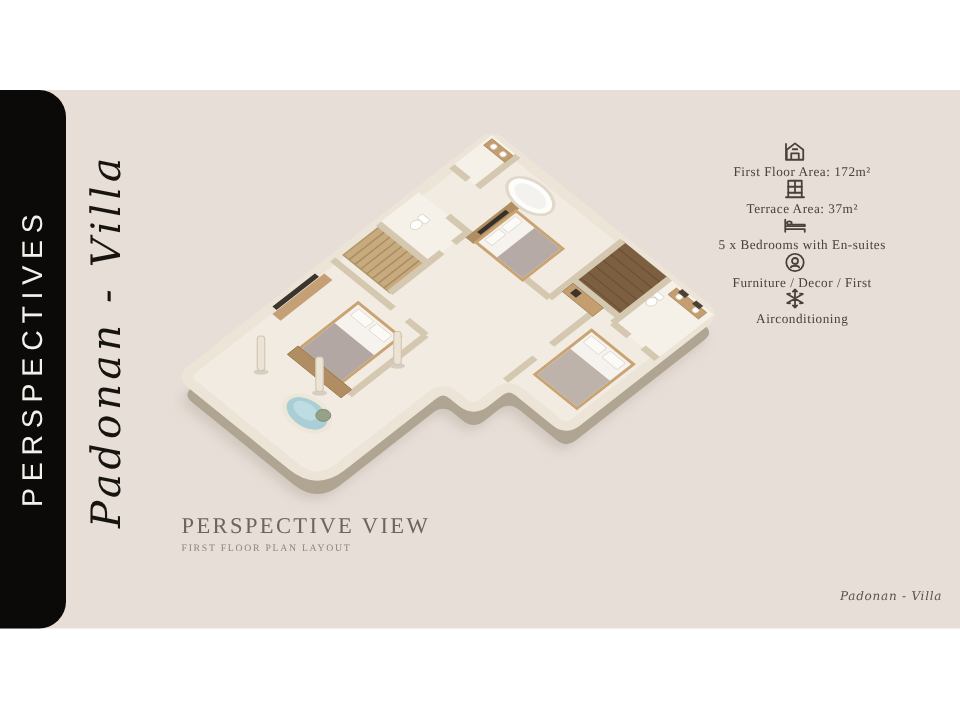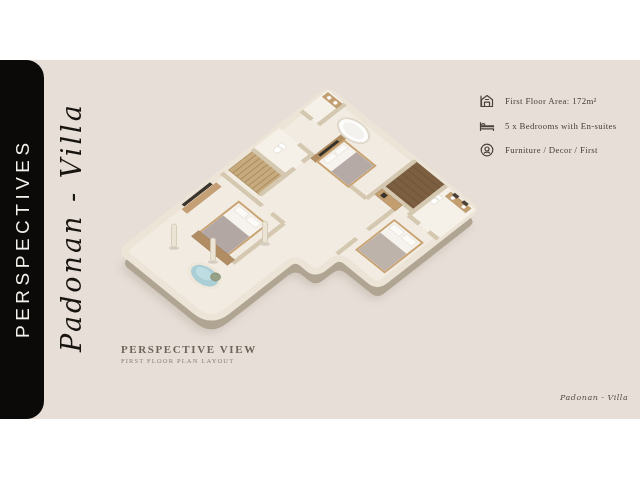--- a/index.html
+++ b/index.html
@@ -27,28 +27,28 @@
     position:absolute;left:56px;top:292px;
     transform:rotate(-90deg);transform-origin:0 0;
     white-space:nowrap;
     font-family:"DejaVu Serif", serif;font-style:italic;
     font-size:27px;letter-spacing:3px;color:#17140f;
   }
   .plan-svg{position:absolute;left:115px;top:3px;width:368px;height:292px;}
   .caption{position:absolute;left:121px;top:283px;}
   .caption-title{
     font-family:"Liberation Serif", serif;
-    font-size:11px;letter-spacing:1.6px;color:#6e655a;font-weight:700;text-align:right;
+    font-size:15px;letter-spacing:1.6px;color:#6e655a;font-weight:400;text-align:right;
   }
   .caption-sub{
     font-family:"Liberation Serif", serif;
     font-size:6.5px;letter-spacing:1.15px;color:#8d857a;margin-top:2px;
   }
   .features{position:absolute;left:479px;top:33px;}
-  .feature-row{display:flex;align-items:center;height:16px;margin-bottom:8.5px;}
+  .feature-row{display:flex;align-items:center;height:16px;margin-bottom:8.5px;flex-direction:column;}
   .feature-icon{width:16px;height:16px;flex:0 0 16px;margin-right:10px;}
   .feature-icon svg{width:16px;height:16px;display:block;stroke:#49423a;fill:none;stroke-width:1.2;stroke-linecap:round;stroke-linejoin:round;}
   .feature-label{
     font-family:"Liberation Serif", serif;
     font-size:8.8px;letter-spacing:0.35px;color:#49423a;white-space:nowrap;
   }
   .signature{
     position:absolute;left:560px;top:333px;
     font-family:"DejaVu Serif", serif;font-style:italic;
     font-size:8px;letter-spacing:0.5px;color:#5a5248;
@@ -200,20 +200,29 @@
 
     <div class="feature-row">
       <span class="feature-icon">
         <svg viewBox="0 0 16 16">
             <path d="M2,13.5 V3 M2.5,13.5 V6.8 L8,2.6 L13.5,6.8 V13.5 Z M5.5,13.5 V9.2 H10.5 V13.5 M6.5,6.5 H9.5"></path>
           </svg>
       </span>
       <span class="feature-label">First Floor Area: 172m²</span>
     </div>
 
+    <div class="feature-row">
+      <span class="feature-icon">
+        <svg viewBox="0 0 16 16">
+            <rect x="3.5" y="2.5" width="9" height="8"></rect>
+            <path d="M8,2.5 V10.5 M3.5,6.5 H12.5 M2,13.5 H14 M3.5,10.5 V13.5 M12.5,10.5 V13.5"></path>
+          </svg>
+      </span>
+      <span class="feature-label">Terrace Area: 37m²</span>
+    </div>
 
     <div class="feature-row">
       <span class="feature-icon">
         <svg viewBox="0 0 16 16">
             <path d="M1.5,4.5 V12.5 M1.5,8.7 H14.5 M1.5,10.8 H14.5 V12.5 M14.5,12.5 V10.8"></path>
             <ellipse cx="4.2" cy="6.7" rx="1.6" ry="1.1"></ellipse>
             <path d="M6.5,7.8 H14.5 V8.7"></path>
           </svg>
       </span>
       <span class="feature-label">5 x Bedrooms with En-suites</span>
@@ -225,19 +234,27 @@
       <span class="feature-icon">
         <svg viewBox="0 0 16 16">
             <circle cx="8" cy="8" r="5.8"></circle>
             <circle cx="8" cy="7" r="2"></circle>
             <path d="M5.2,11.2 C5.8,9.8 10.2,9.8 10.8,11.2"></path>
           </svg>
       </span>
       <span class="feature-label">Furniture / Decor / First</span>
     </div>
 
+    <div class="feature-row">
+      <span class="feature-icon">
+        <svg viewBox="0 0 16 16">
+            <path d="M8,2 V14 M2.8,5 L13.2,11 M2.8,11 L13.2,5 M8,2 L6.6,3.4 M8,2 L9.4,3.4 M8,14 L6.6,12.6 M8,14 L9.4,12.6 M2.8,5 L4.7,4.7 M13.2,11 L11.3,11.3 M2.8,11 L4.7,11.3 M13.2,5 L11.3,4.7"></path>
+          </svg>
+      </span>
+      <span class="feature-label">Airconditioning</span>
+    </div>
 
 
   </div>
 
   <div class="signature">Padonan - Villa</div>
 
 </div>
 
 </body></html>

